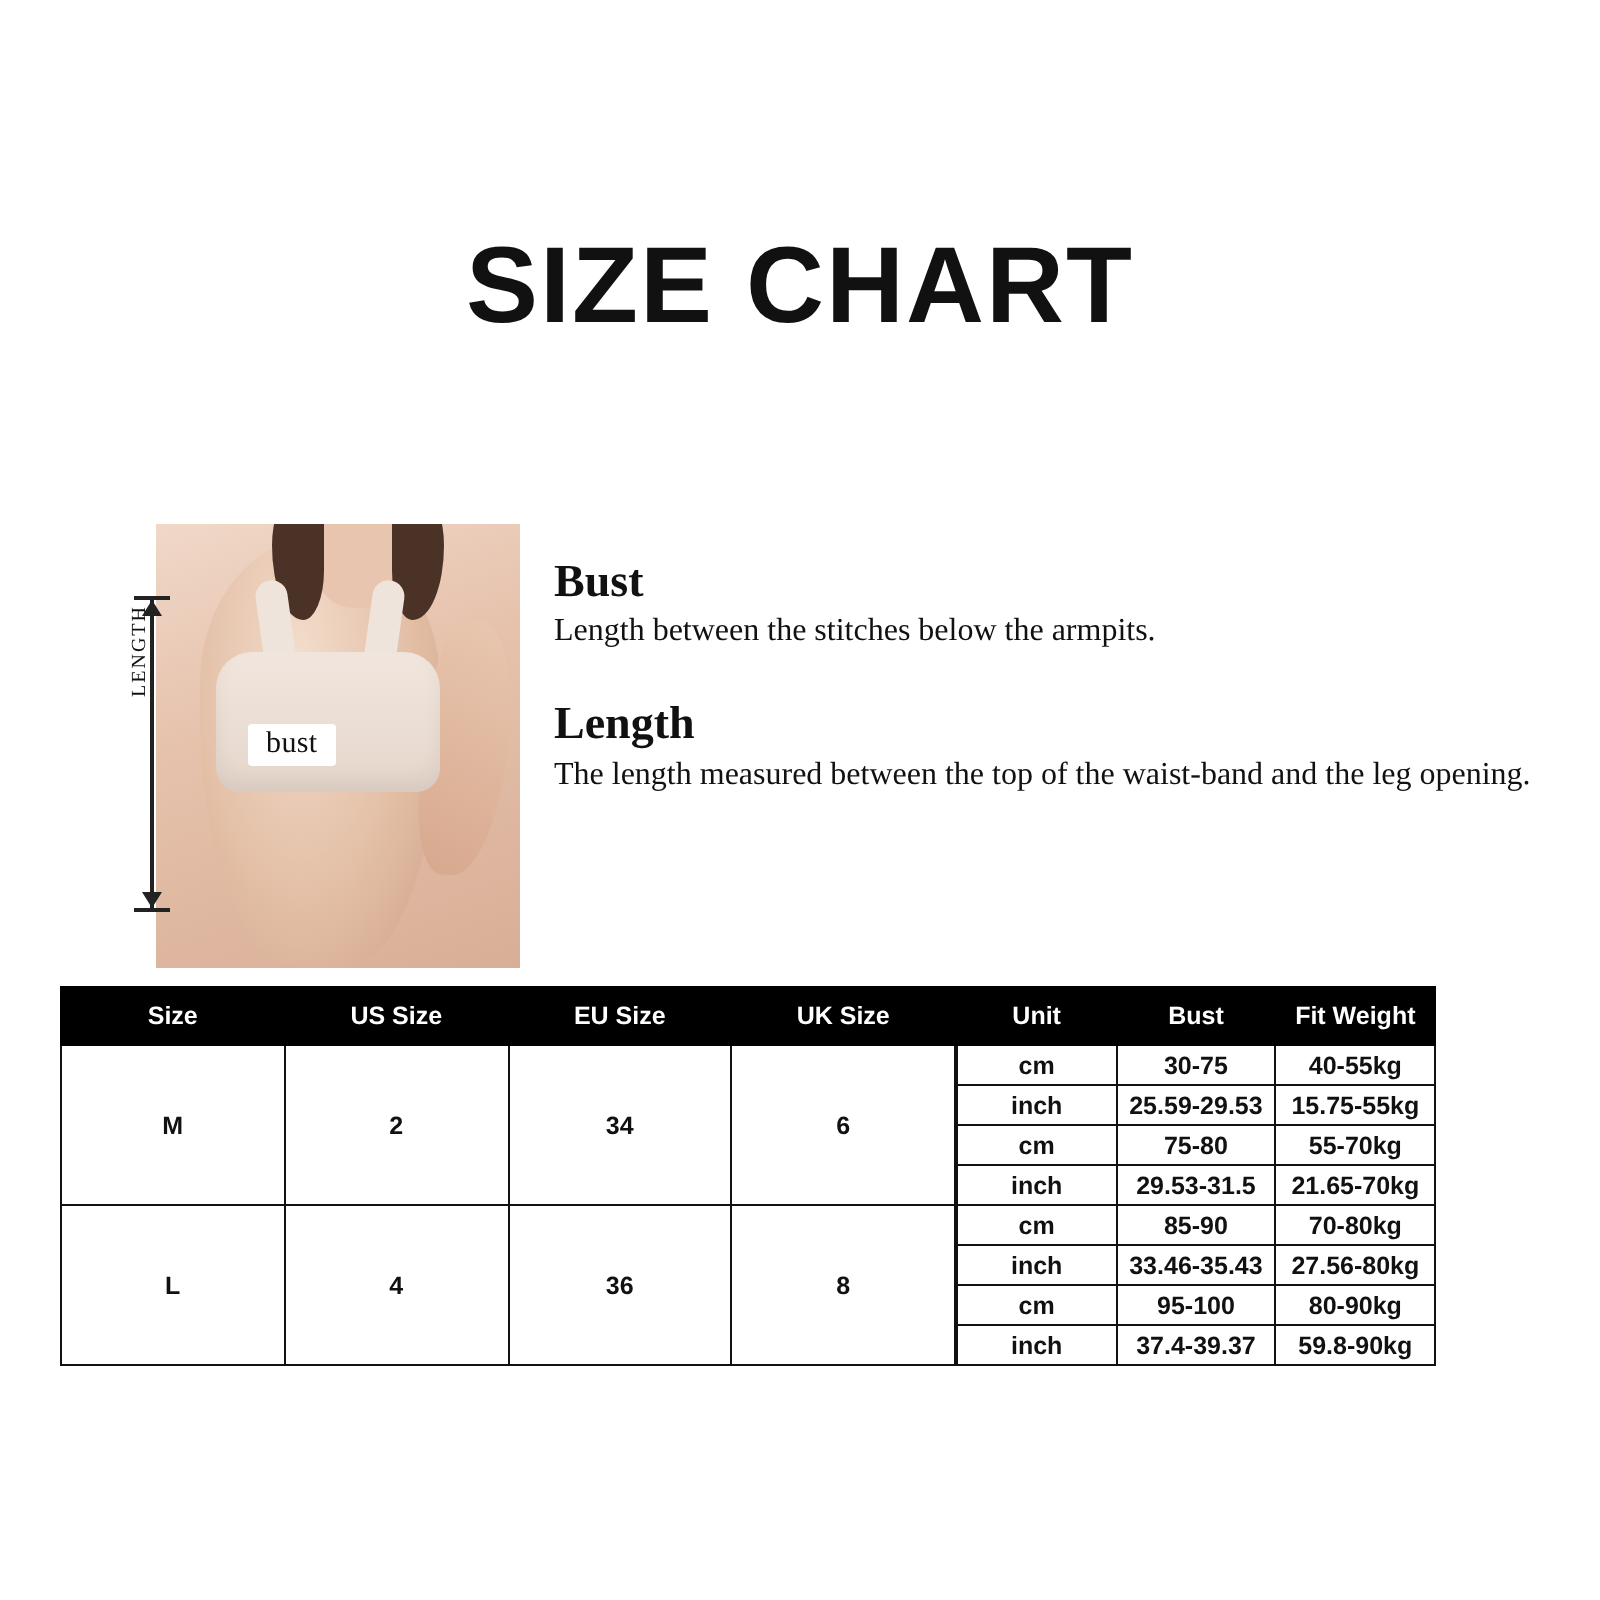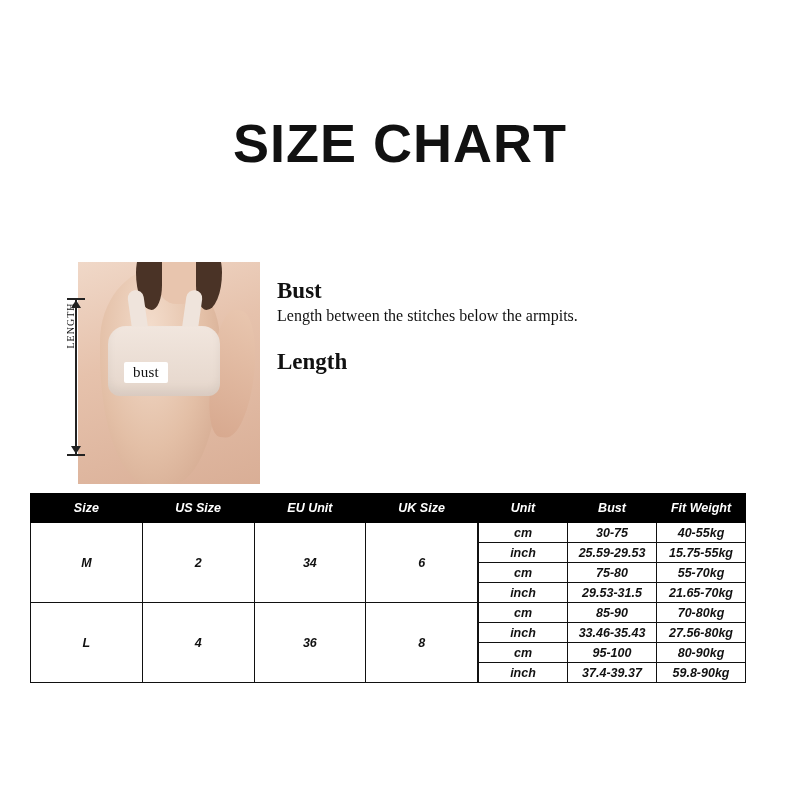--- a/index.html
+++ b/index.html
@@ -221,24 +221,23 @@
   .tables {
     position: absolute;
     left: 30px;
     top: 493px;
     width: 740px;
     display: flex;
   }
   table {
     border-collapse: collapse;
     table-layout: fixed;
-    font-style: italic;
   }
   .size-table { width: 448px; }
-  .unit-table { width: 268px; }
+  .unit-table { width: 240px; }
   th, td {
     border: 1px solid #ffffff;
     text-align: center;
     font-family: "Liberation Sans", sans-serif;
     font-size: 12.5px;
     color: #111111;
     background: #ffffff;
     height: 26px;
     padding: 0;
   }
@@ -285,30 +284,31 @@
       <div class="arrow-up"></div>
       <div class="arrow-dn"></div>
     </div>
     <div class="length-text">LENGTH</div>
   </div>
 
   <div class="defs">
     <p class="def-term">Bust</p>
     <p class="def-desc">Length between the stitches below the armpits.</p>
     <p class="def-term">Length</p>
+    <p class="def-desc">The length measured between the top of the waist-band and the leg opening.</p>
   </div>
 
   <div class="tables">
 
     <table class="size-table">
       <thead>
         <tr>
           <th>Size</th>
           <th>US Size</th>
-          <th>EU Unit</th>
+          <th>EU Size</th>
           <th>UK Size</th>
         </tr>
       </thead>
       <tbody>
         <tr>
           <td>M</td>
           <td>2</td>
           <td>34</td>
           <td>6</td>
         </tr>

